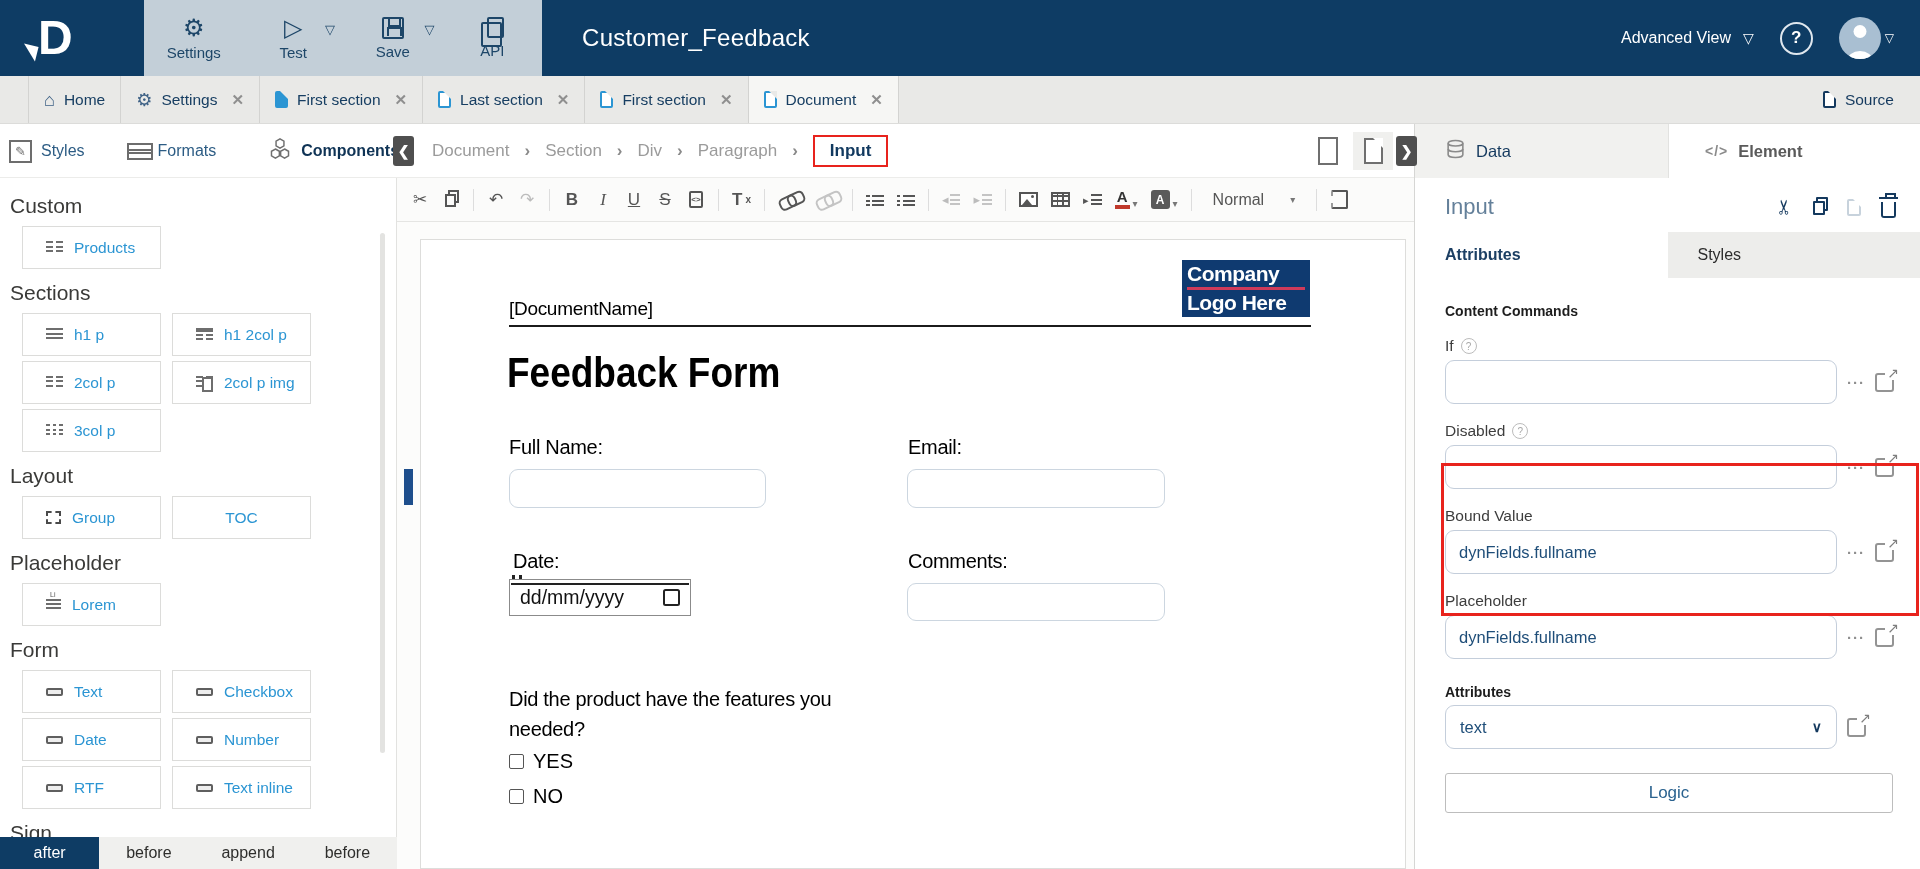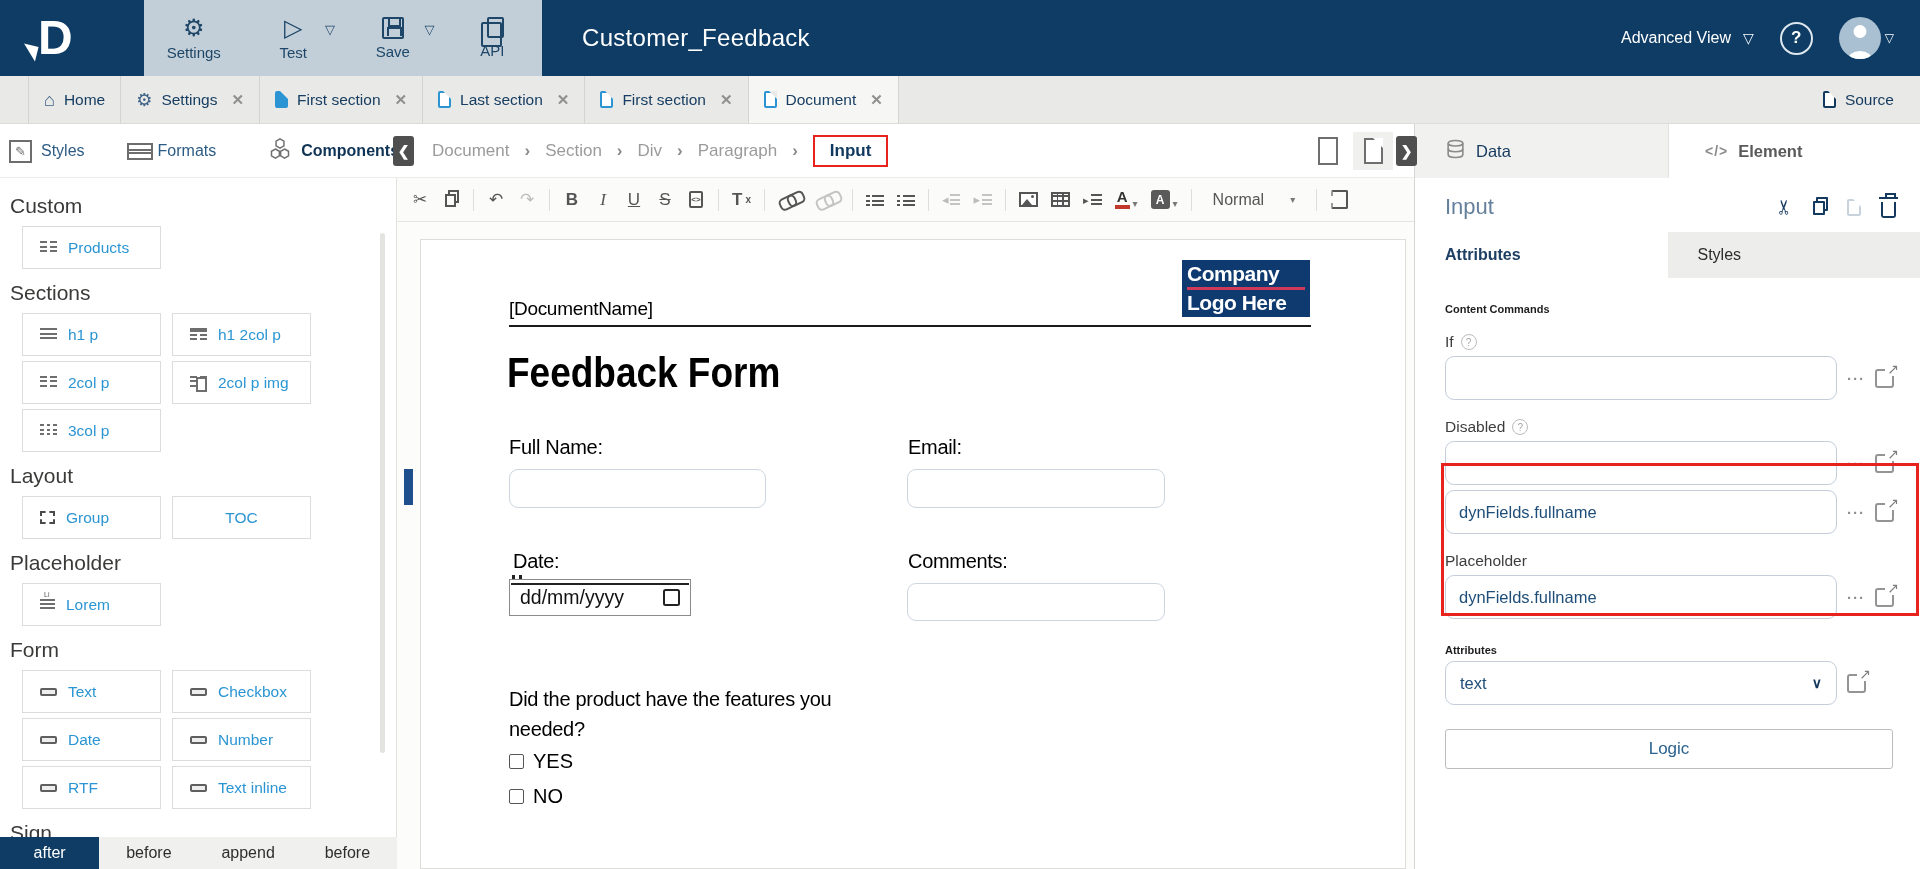--- a/index.html
+++ b/index.html
@@ -103,21 +103,21 @@
 .caret-sm{font-size:10px;color:#777}
 .fmt-dd{display:flex;align-items:center;gap:26px;font-size:16px;color:#555;margin:16px 8px;cursor:pointer}
 .ic-blocks{width:17px;height:19px;border:2px solid #555;border-left:2px dashed #9a9a9a;border-radius:2px}
 
 
 .sidebar{position:absolute;left:0;top:178px;width:397px;height:659px;background:#fff;border-right:1px solid #e2e2e0;overflow:hidden}
 .sb-inner{padding:16px 0 0 10px}
 .sb-title{font-size:21px;color:#3a3a38;margin:12px 0 8px 0}
 .sb-title.first{margin-top:0}
 .sb-grid{display:grid;grid-template-columns:139px 139px;gap:5px 11px;margin-left:12px}
-.card{height:43px;border:1px solid #dcdcda;background:#fff;display:flex;align-items:center;padding-left:17px;gap:11px;font-size:15.5px;color:#2b95d3;cursor:pointer}
+.card{height:43px;border:1px solid #dcdcda;background:#fff;display:flex;align-items:center;padding-left:23px;gap:11px;font-size:15.5px;color:#2b95d3;cursor:pointer}
 .card.center{justify-content:center;padding-left:0}
 .mi{width:17px;height:13px;position:relative;flex:none}
 .mi.lines{background:repeating-linear-gradient(to bottom,#6e6e6e 0 2px,transparent 2px 4.5px)}
 .mi.cols2{background:repeating-linear-gradient(to bottom,#6e6e6e 0 2px,transparent 2px 4.5px)}
 .mi.cols2::after{content:"";position:absolute;left:7px;top:0;bottom:0;width:3px;background:#fff}
 .mi.cols3{background:repeating-linear-gradient(to bottom,#6e6e6e 0 2px,transparent 2px 4.5px)}
 .mi.cols3::after{content:"";position:absolute;left:4px;top:0;bottom:0;width:3px;background:#fff;box-shadow:6px 0 #fff}
 .mi.h1cols{border-top:4px solid #6e6e6e;background:repeating-linear-gradient(to bottom,#6e6e6e 2px 4px,transparent 4px 6px)}
 .mi.h1cols::after{content:"";position:absolute;left:7px;top:0;bottom:0;width:3px;background:#fff}
 .mi.cols2img{background:repeating-linear-gradient(to bottom,#6e6e6e 0 2px,transparent 2px 4.5px)}
@@ -179,21 +179,21 @@
 .ic-paste{width:14px;height:17px;border:2px solid #c7d2dc;border-radius:2px;position:relative;background:#fff}
 .ic-paste::after{content:"";position:absolute;top:-2px;right:-2px;border:4px solid;border-color:#fff #fff transparent transparent}
 .ic-trash{width:15px;height:16px;border:2px solid #14395e;border-top:none;border-radius:0 0 3px 3px;position:relative;margin-top:5px}
 .ic-trash::before{content:"";position:absolute;top:-5px;left:-4px;width:19px;height:2.5px;background:#14395e}
 .ic-trash::after{content:"";position:absolute;top:-9px;left:2px;width:7px;height:3px;border:2px solid #14395e;border-bottom:none}
 .attr-tabs{display:flex;height:46px;margin-top:12px}
 .atab{flex:1;display:flex;align-items:center;padding-left:30px;font-size:16px;cursor:pointer}
 .atab.active{font-weight:bold;color:#1c3f63;background:#fff}
 .atab.inactive{background:#ededeb;color:#2c2c2c}
 .pn-body{padding:0 24px 0 30px}
-.sec-h{font-size:11px;font-weight:bold;color:#1d1d1d;margin-top:25px}
+.sec-h{font-size:14px;font-weight:bold;color:#1d1d1d;margin-top:25px}
 .f-label{font-size:15.5px;color:#3d3d3d;margin-top:18px;display:flex;align-items:center;gap:7px}
 .qhelp{width:16px;height:16px;border:1.5px solid #bcbcbc;border-radius:50%;color:#a7a7a7;font-size:10px;display:flex;align-items:center;justify-content:center;flex:none}
 .f-row{display:flex;align-items:center;gap:10px;margin-top:5px}
 .f-input{width:392px;height:44px;border:1px solid #c4cedb;border-radius:9px;padding:0 13px;font-size:16.5px;color:#1f4e79;font-family:"Liberation Sans",sans-serif;background:#fff;outline:none}
 .dots{color:#8f8f8f;font-weight:bold;font-size:15px;letter-spacing:1px;cursor:pointer;flex:none}
 .ic-ext{width:19px;height:19px;border:2px solid #949494;border-radius:3px;position:relative;flex:none;cursor:pointer}
 .ic-ext::before{content:"↗";position:absolute;top:-9px;right:-7px;background:#fff;font-size:14px;color:#7f7f7f;padding:0 0 0 2px;line-height:14px}
 .red-box{position:absolute;left:26px;top:339px;width:478px;height:153px;border:3px solid #e8231d;pointer-events:none;z-index:4}
 .selectbox{width:392px;height:44px;border:1px solid #c4cedb;border-radius:9px;display:flex;align-items:center;padding:0 14px;font-size:16.5px;color:#1f4e79;cursor:pointer;background:#fff}
 .chev{margin-left:auto;color:#14395e;font-size:14px;font-weight:bold}
@@ -585,20 +585,21 @@
       </div>
       <div class="f-label">
         <span>Disabled</span>
         <span class="qhelp">?</span>
       </div>
       <div class="f-row">
         <input class="f-input" value="" style="">
         <span class="dots">···</span>
         <span class="ic-ext"></span>
       </div>
+      <div class="f-label">Bound Value</div>
       <div class="f-row">
         <input class="f-input" value="dynFields.fullname" style="">
         <span class="dots">···</span>
         <span class="ic-ext"></span>
       </div>
       <div class="f-label">Placeholder</div>
       <div class="f-row">
         <input class="f-input" value="dynFields.fullname" style="">
         <span class="dots">···</span>
         <span class="ic-ext"></span>

